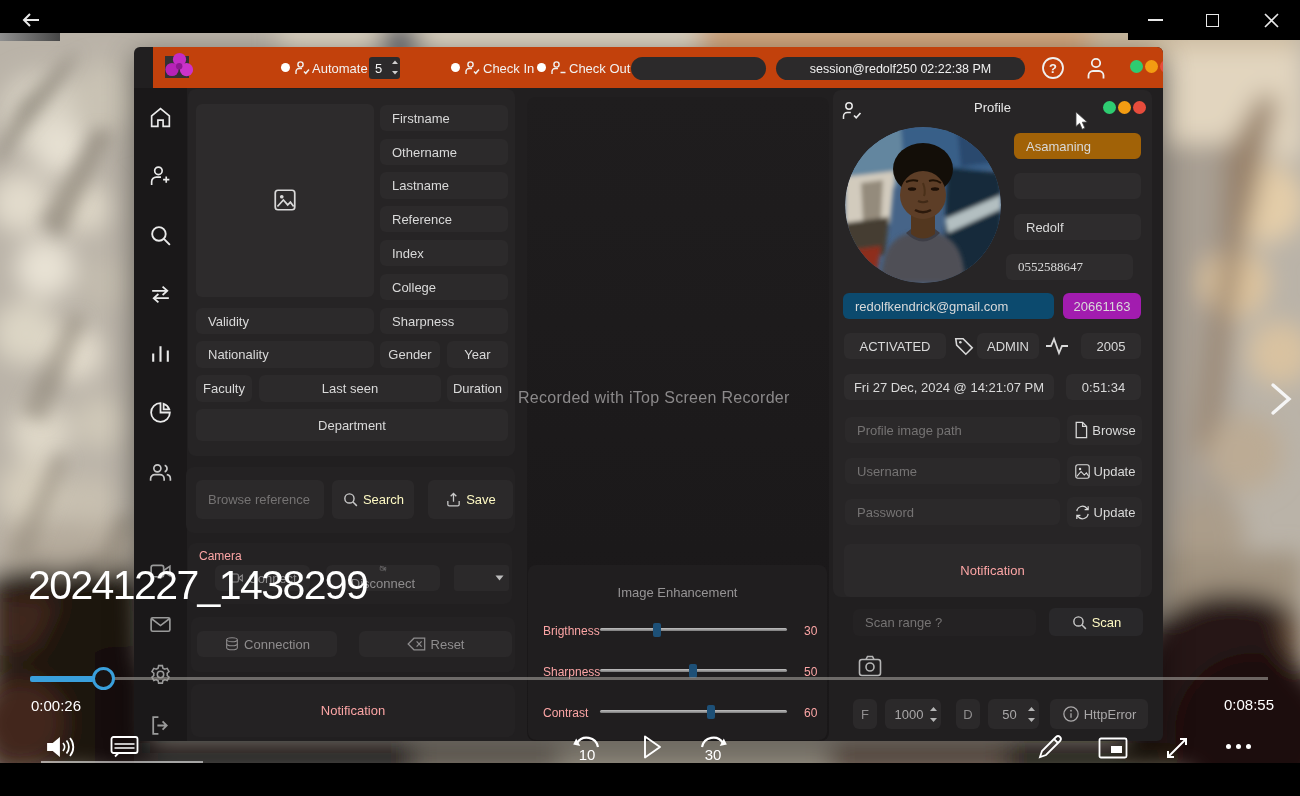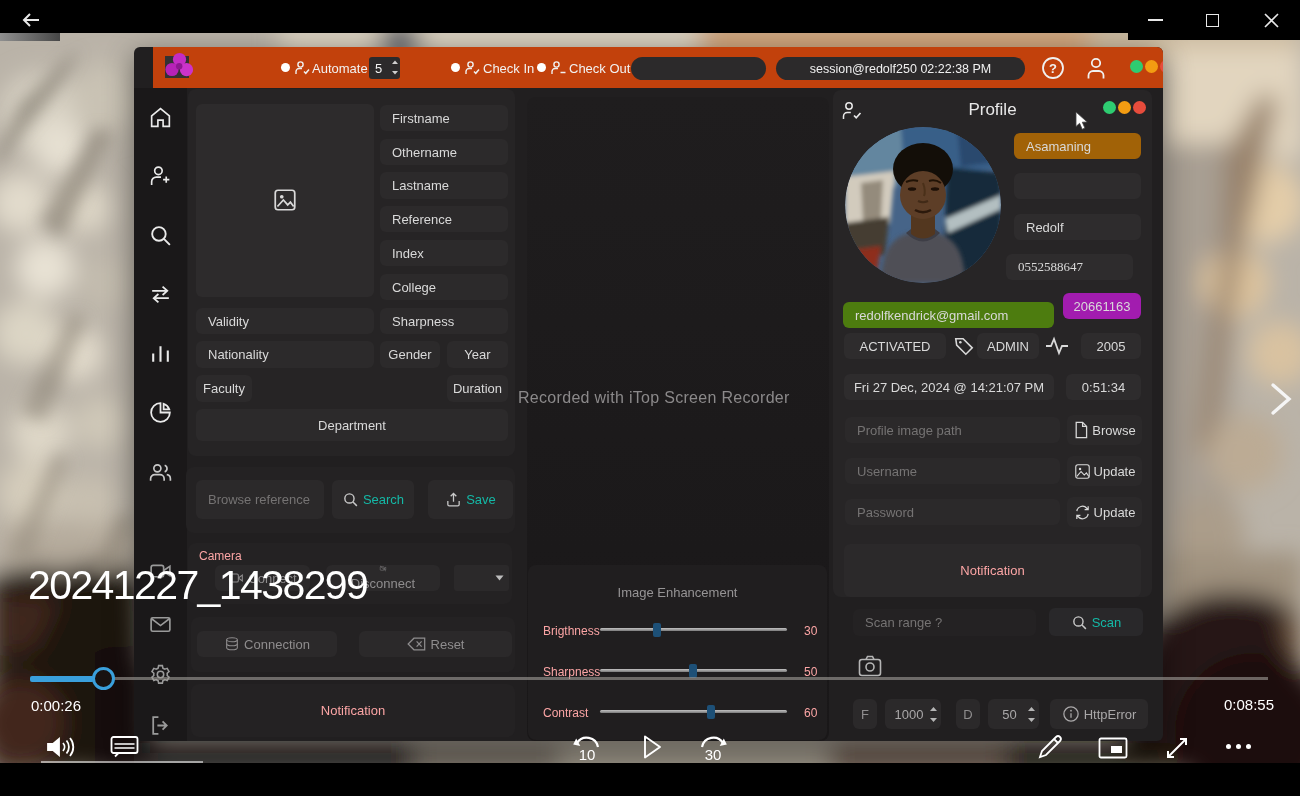--- a/index.html
+++ b/index.html
@@ -10,21 +10,21 @@
   #video { position:absolute; left:0; top:33px; width:1300px; height:730px; overflow:hidden; background:#c7b8a5; }
   
   #appwin { position:absolute; left:134px; top:14px; width:1029px; height:694px; background:#211f20; border-radius:6px; overflow:hidden; box-shadow:0 8px 30px rgba(0,0,0,.45); }
   #apphead { position:absolute; left:0; top:0; width:1029px; height:41px; background:#c2410c;margin-left:19px; }
   #sidebar { position:absolute; left:0; top:41px; width:53px; height:686px; background:#1a1819; }
   .sbicon { position:absolute; left:14px; width:25px; height:25px; }
   .panel { position:absolute; background:#262425; border-radius:8px; }
   .field { position:absolute; background:#2c2a2b; border-radius:6px; color:#d9d9d9; font-size:13px; display:flex; align-items:center; justify-content:center; }
   .field.left { justify-content:flex-start; padding-left:12px; }
   .ph { color:#757373; }
-  .btn { position:absolute; background:#2b292a; border-radius:6px; color:#14b8a6; font-size:13px; display:flex; align-items:center; justify-content:center; gap:4px; }
+  .btn { position:absolute; background:#2b292a; border-radius:6px; color:#fef9c3; font-size:13px; display:flex; align-items:center; justify-content:center; gap:4px; }
   .dim { color:#fca5a5; }
   svg { display:block; }
   .wtext { color:#f2f2f2; font-size:13px; }
 </style>
 </head>
 <body>
 <div id="stage">
 
   <div id="video">
     <div id="bgpaint" class="abs" style="left:0;top:0;width:1300px;height:730px;">
@@ -233,20 +233,21 @@
         <div class="field left" style="left:192px;top:83px;width:128px;height:27px;">Lastname</div>
         <div class="field left" style="left:192px;top:117px;width:128px;height:26px;">Reference</div>
         <div class="field left" style="left:192px;top:151px;width:128px;height:26px;">Index</div>
         <div class="field left" style="left:192px;top:185px;width:128px;height:26px;">College</div>
         <div class="field left" style="left:192px;top:219px;width:128px;height:26px;">Sharpness</div>
         <div class="field left" style="left:8px;top:219px;width:178px;height:26px;">Validity</div>
         <div class="field left" style="left:8px;top:252px;width:178px;height:27px;">Nationality</div>
         <div class="field" style="left:192px;top:252px;width:60px;height:27px;">Gender</div>
         <div class="field" style="left:259px;top:252px;width:61px;height:27px;">Year</div>
         <div class="field" style="left:8px;top:286px;width:56px;height:27px;">Faculty</div>
+        <div class="field" style="left:71px;top:286px;width:182px;height:27px;">Last seen</div>
         <div class="field" style="left:259px;top:286px;width:61px;height:27px;">Duration</div>
         <div class="field" style="left:8px;top:320px;width:312px;height:32px;">Department</div>
       </div>
       <div id="searchpanel" class="panel" style="left:52px;top:420px;width:329px;height:66px;background:#242223;">
         <div class="field left ph" style="left:10px;top:13px;width:128px;height:39px;background:#2b292a;">Browse reference</div>
         <div class="btn" style="left:146px;top:13px;width:82px;height:39px;">
           <svg width="17" height="17" viewBox="0 0 24 24" fill="none" stroke="#c9c9c9" stroke-width="2">
               <circle cx="10.5" cy="10.5" r="6.5"></circle>
               <path d="M15.5 15.5 L21 21"></path>
             </svg>
@@ -317,21 +318,21 @@
         <div class="abs" style="left:72px;top:145px;width:187px;height:3px;background:linear-gradient(#c2c2c2,#7a7a7a);border-radius:2px;"></div>
         <div class="abs" style="left:179px;top:140px;width:8px;height:14px;background:#1d5077;border-radius:2px;"></div>
         <div class="abs dim" style="left:276px;top:141px;font-size:12px;">60</div>
       </div>
       <div id="profilepanel" class="panel" style="left:699px;top:43px;width:319px;height:507px;background:#272526;">
         <svg class="abs" style="left:8px;top:10px;" width="22" height="22" viewBox="0 0 22 22" fill="none" stroke="#e8e8e8" stroke-width="1.5">
           <circle cx="8" cy="6" r="3.2"></circle>
             <path d="M2.5 19 v-2.8 a3.8 3.8 0 0 1 3.8-3.8 h3.5"></path>
             <path d="M13 15.5 l2.2 2.2 L19.5 13" stroke-width="1.7"></path>
         </svg>
-        <div class="abs" style="left:0;top:10px;width:319px;text-align:center;color:#e8e8e8;font-size:17px;">Profile</div>
+        <div class="abs" style="left:0;top:10px;width:319px;text-align:center;color:#e8e8e8;font-size:13px;">Profile</div>
         <div class="abs" style="left:270px;top:11px;width:13px;height:13px;border-radius:50%;background:#2ecc71;"></div>
         <div class="abs" style="left:285px;top:11px;width:13px;height:13px;border-radius:50%;background:#f39c12;"></div>
         <div class="abs" style="left:300px;top:11px;width:13px;height:13px;border-radius:50%;background:#e74c3c;"></div>
 
         <div class="abs" style="left:12px;top:37px;width:156px;height:156px;border-radius:50%;overflow:hidden;">
           <svg width="156" height="156" viewBox="0 0 156 156">
             <defs>
               <clipPath id="pc">
                   <circle cx="78" cy="78" r="78"></circle>
                 </clipPath>
@@ -370,21 +371,21 @@
               <path d="M70 83 q8 4.5 16 0" stroke="#2c190c" stroke-width="2.5" fill="none"></path>
               <path d="M78 56 q3 8 1 13" stroke="#4a3019" stroke-width="2" fill="none"></path>
             </g>
           </svg>
         </div>
 
         <div class="field left" style="left:181px;top:43px;width:127px;height:26px;background:#a16207;">Asamaning</div>
         <div class="field left" style="left:181px;top:83px;width:127px;height:26px;background:#2e2c2d;"></div>
         <div class="field left" style="left:181px;top:124px;width:127px;height:26px;background:#2e2c2d;">Redolf</div>
         <div class="field left" style="left:173px;top:164px;width:127px;height:26px;background:#2e2c2d;font-family:Liberation Serif, serif;">0552588647</div>
-        <div class="field left" style="left:10px;top:203px;width:211px;height:26px;background:#4d7c0f;margin-top:9px;">redolfkendrick@gmail.com</div>
+        <div class="field left" style="left:10px;top:203px;width:211px;height:26px;background:#0c4a6e;">redolfkendrick@gmail.com</div>
         <div class="field" style="left:230px;top:203px;width:78px;height:26px;background:#a21caf;">20661163</div>
         <div class="field" style="left:11px;top:243px;width:102px;height:26px;background:#2e2c2d;">ACTIVATED</div>
         <svg class="abs" style="left:120px;top:245px;" width="22" height="22" viewBox="0 0 24 24" fill="none" stroke="#d9d9d9" stroke-width="1.7">
           <path d="M3 4 H11 L21 14 L14 21 L4 11 Z"></path>
             <circle cx="8" cy="8" r="1.4" fill="#d9d9d9" stroke="none"></circle>
         </svg>
         <div class="field" style="left:144px;top:243px;width:62px;height:26px;background:#2e2c2d;">ADMIN</div>
         <svg class="abs" style="left:212px;top:245px;" width="24" height="22" viewBox="0 0 24 22" fill="none" stroke="#d9d9d9" stroke-width="1.8">
           <path d="M1 11 H6 L9 4 L14 18 L17 11 H23"></path>
         </svg>

